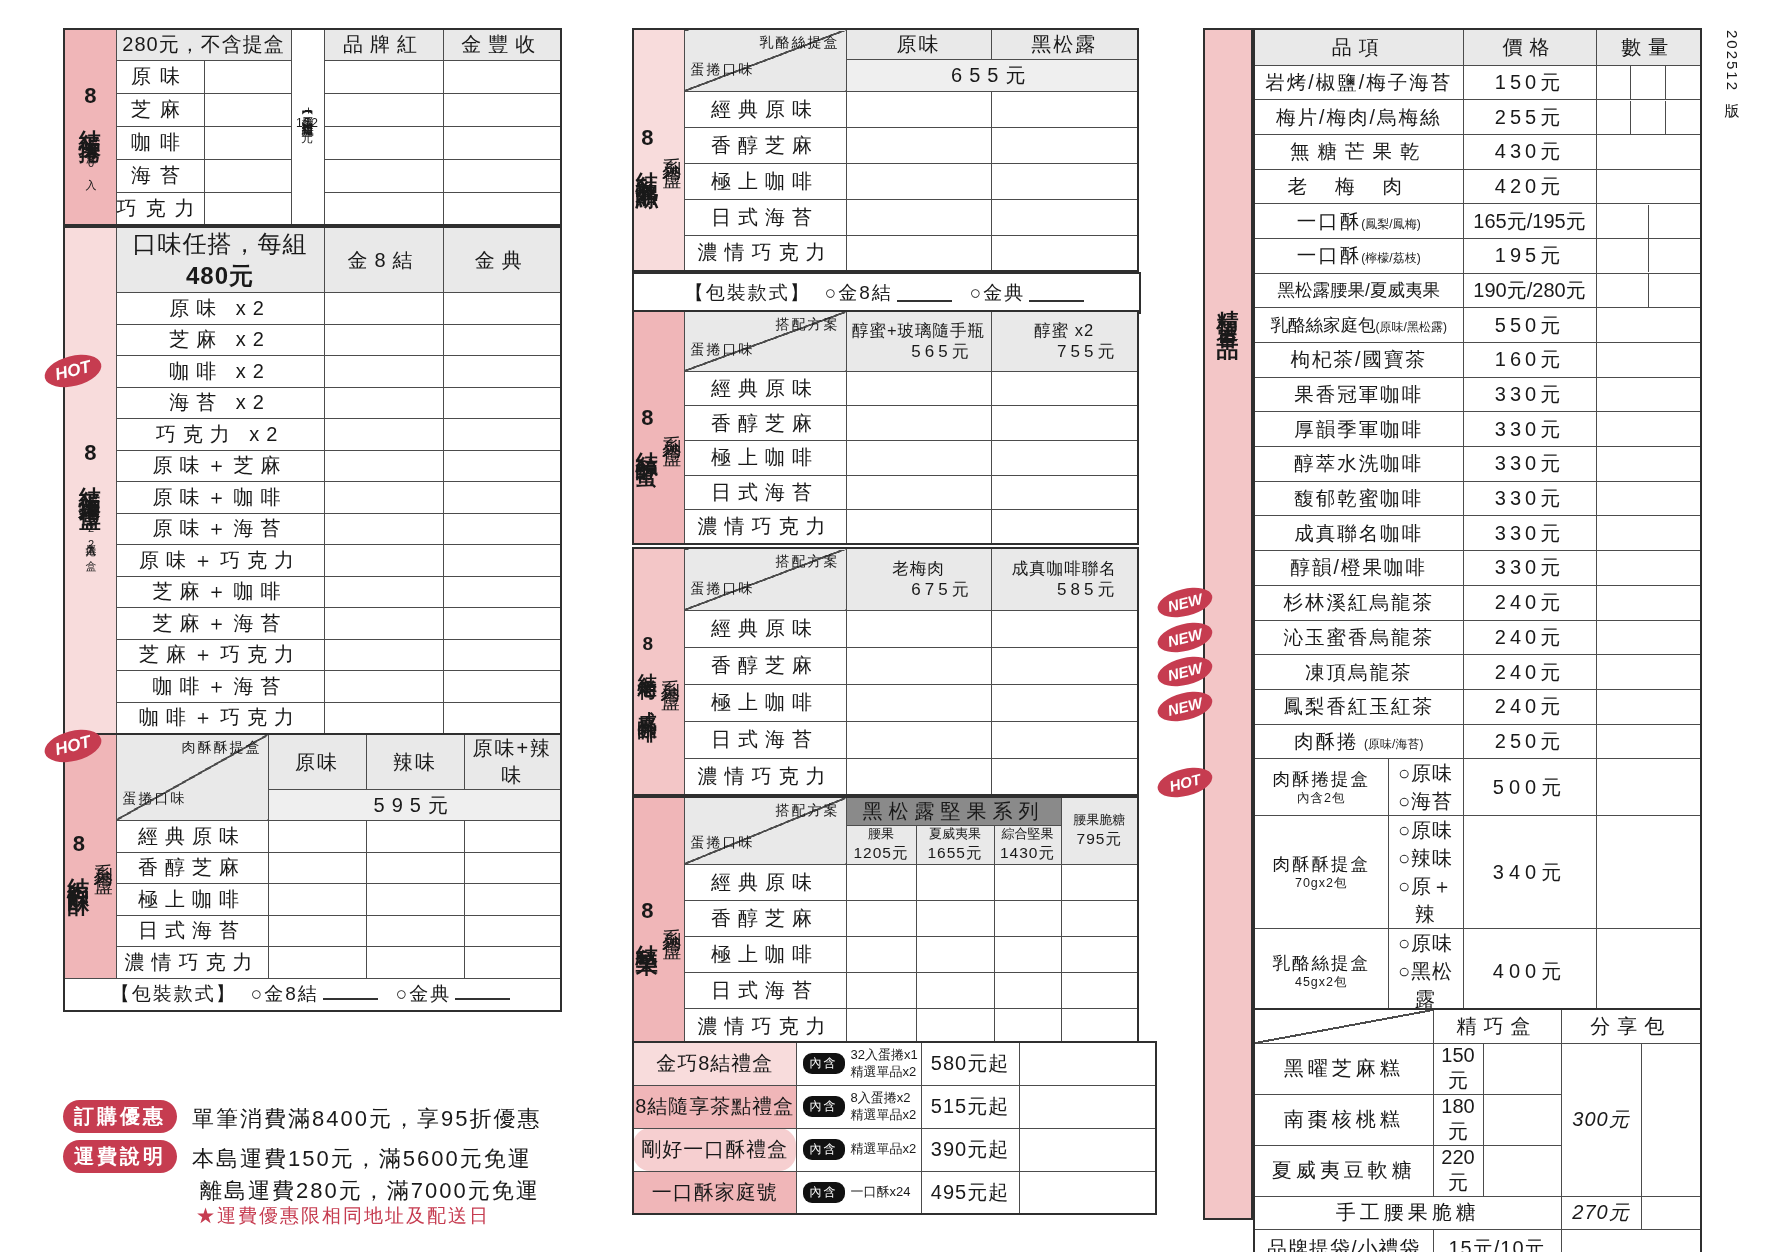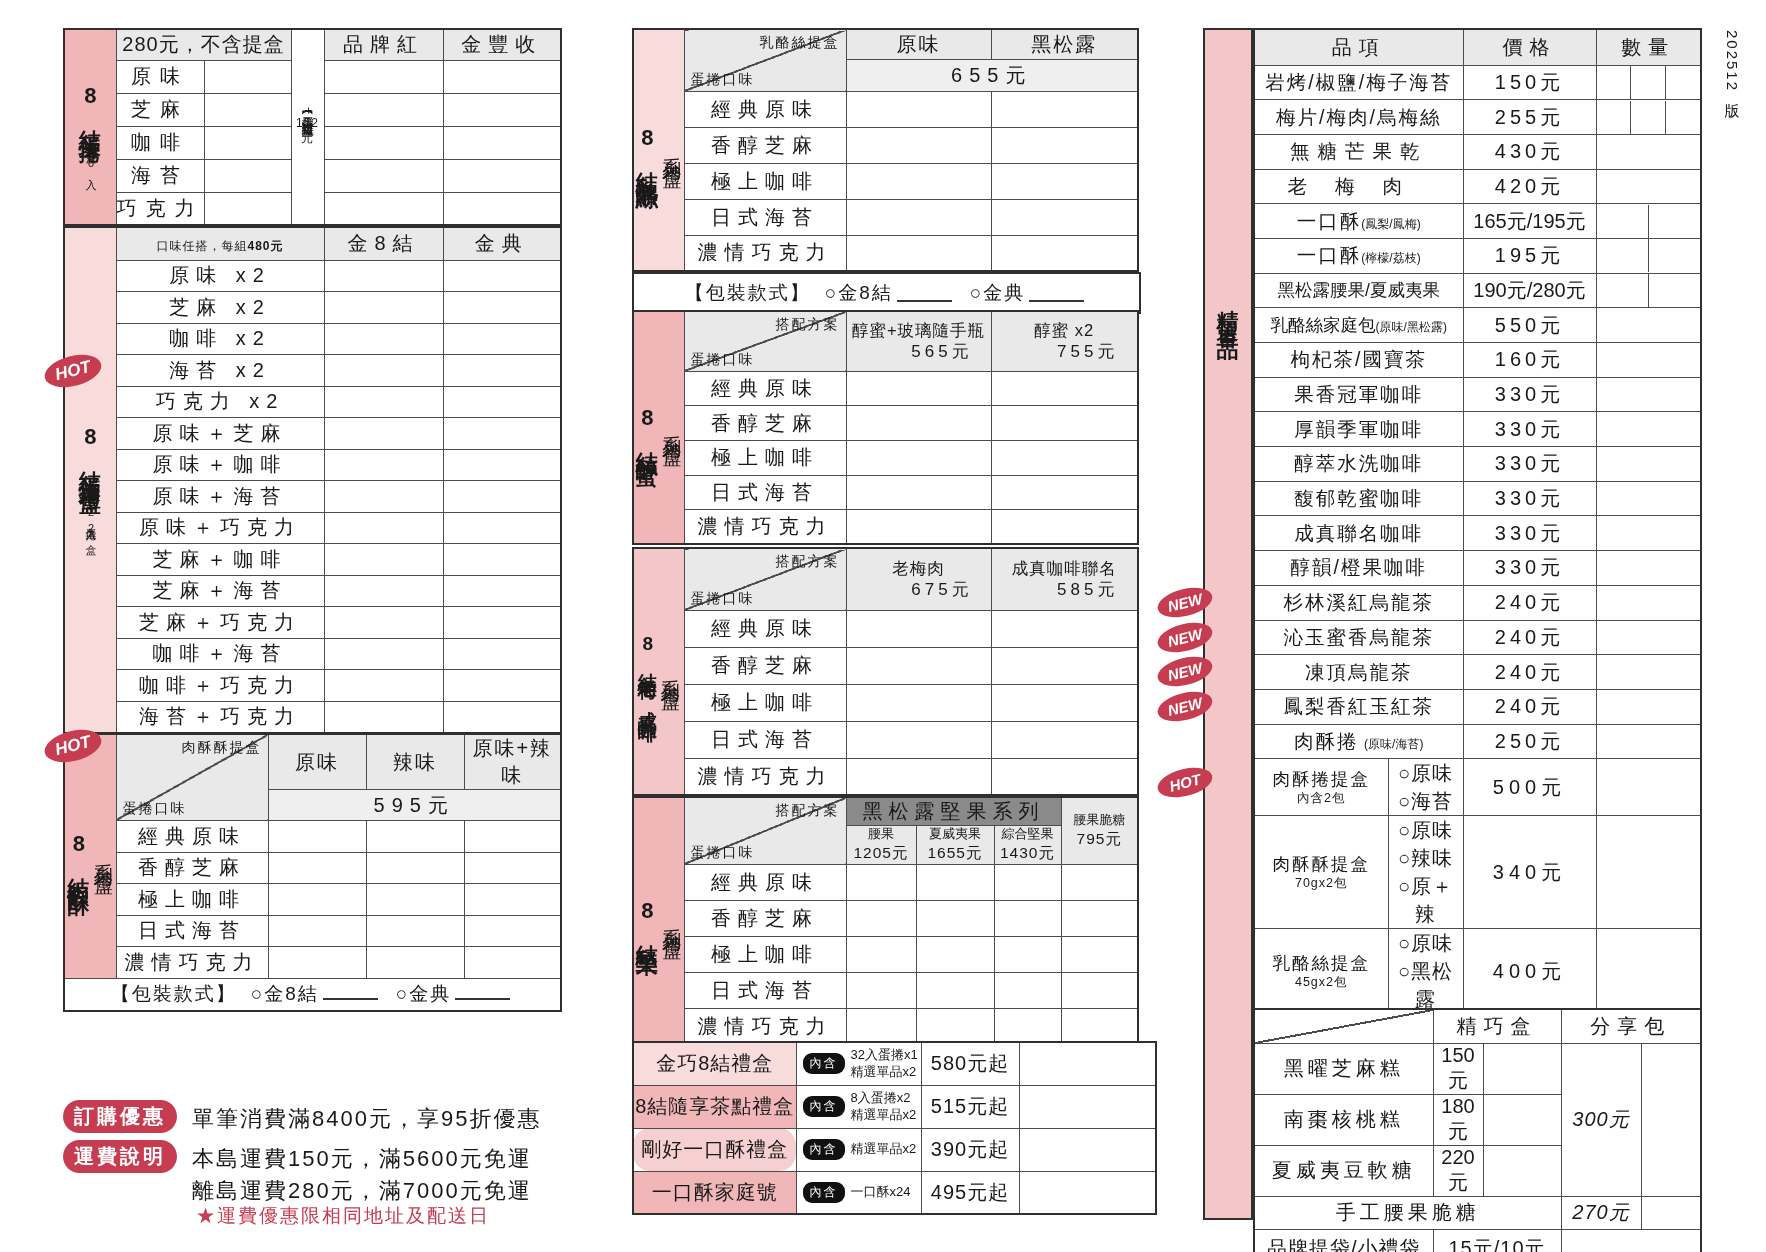--- a/index.html
+++ b/index.html
@@ -19,31 +19,31 @@
   .vmix{writing-mode:vertical-rl;text-orientation:mixed;display:inline-block;line-height:1.05;}
   .scol{display:flex;flex-direction:column;align-items:center;justify-content:center;height:100%;}
   .srow{display:flex;align-items:center;justify-content:center;gap:3px;height:100%;}
   .st1{font-size:22px;font-weight:600;letter-spacing:5px;}
   .st2{font-size:11px;letter-spacing:1px;margin-top:14px;}
   .st3{font-size:19px;letter-spacing:4px;}
   .rst{font-size:22px;font-weight:600;letter-spacing:10px;}
   .ss{font-size:12px;letter-spacing:1px;}
   .setlab{font-size:12px;}
   .h17{font-size:17px;letter-spacing:2px;}
-  .h19{font-size:12px;letter-spacing:1px;text-align:right;}
+  .h19{font-size:24px;letter-spacing:1px;text-align:right;}
   .h20{font-size:19px;letter-spacing:7px;}
   .flav{font-size:21px;letter-spacing:9px;}
   .flav2{font-size:20px;letter-spacing:7px;}
   .pr{font-size:20px;letter-spacing:7px;}
   .diag,.diagw{position:relative;
     background-image:linear-gradient(to bottom right,transparent calc(50% - 1px),var(--bd) calc(50% - 1px),var(--bd) calc(50% + 1px),transparent calc(50% + 1px));}
   .diag{background-color:var(--hgrey);}
   .diagw{background-color:#fff;}
   .dt{position:absolute;top:4px;right:6px;font-size:14px;letter-spacing:2px;}
-  .db{position:absolute;bottom:2px;left:6px;font-size:14px;letter-spacing:2px;margin-top:48px;}
+  .db{position:absolute;bottom:12px;left:6px;font-size:14px;letter-spacing:2px;margin-top:48px;}
   .hl1{font-size:16.5px;letter-spacing:1px;line-height:1.35;}
   .hl2{font-size:17px;letter-spacing:4px;line-height:1.35;margin-left:47px;}
   .banner{background:var(--bgrey);color:#fff;font-size:13px;letter-spacing:6px;}
   .sh1{font-size:13px;line-height:1.3;}
   .sh2{font-size:15.5px;line-height:1.3;letter-spacing:1px;}
   .pkp,.pko{font-size:19px;letter-spacing:2px;}
   .pko{margin-left:14px;}
   .blank-line{display:inline-block;width:55px;border-bottom:2px solid #333;height:16px;margin:0 4px;}
   .pill{position:absolute;width:114px;height:33px;background:var(--red);color:#fff;border-radius:17px;
         display:flex;align-items:center;justify-content:center;font-size:20px;font-weight:bold;letter-spacing:3px;}
@@ -316,21 +316,21 @@
   </tbody>
     </table>
 
   <div class="oval oval-abs" style="left:44px;top:356px">HOT</div>
   <div class="oval oval-abs" style="left:44px;top:731px">HOT</div>
 
   <div class="pill" style="left:63px;top:1100px">訂購優惠</div>
   <div class="ntext" style="left:192px;top:1104px">單筆消費滿8400元，享95折優惠</div>
   <div class="pill" style="left:63px;top:1140px">運費說明</div>
   <div class="ntext" style="left:192px;top:1144px">本島運費150元，滿5600元免運</div>
-  <div class="ntext" style="left:192px;top:1176px">離島運費280元，滿7000元免運</div>
+  <div class="ntext" style="left:200px;top:1176px">離島運費280元，滿7000元免運</div>
   <div class="nred" style="left:196px;top:1203px">★運費優惠限相同地址及配送日</div>
 
   <table class="t" style="left:632px;top:28px;width:505px">
     <colgroup>
         <col style="width:51px">
         <col style="width:162px">
         <col style="width:145px">
         <col style="width:147px">
       </colgroup>
     <tbody>

